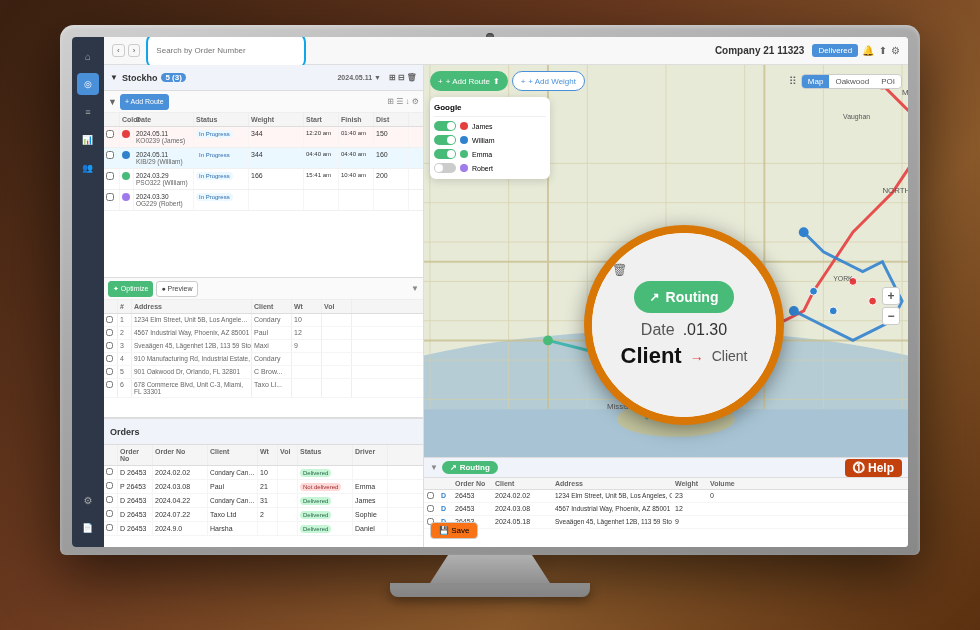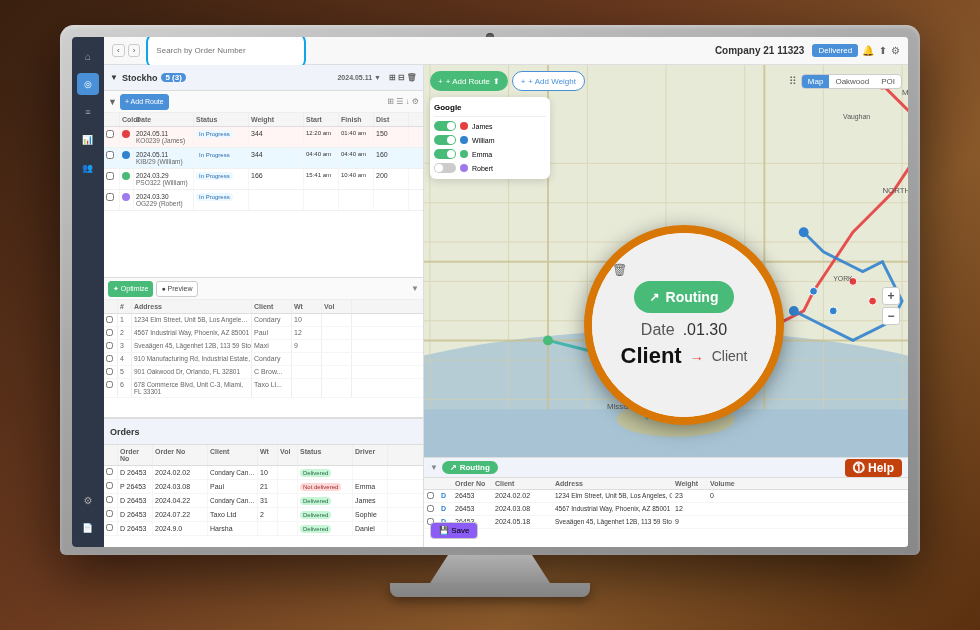--- a/index.html
+++ b/index.html
@@ -456,21 +456,21 @@
     .driver-toggle.off::after { left: 1px; }
 
     
     .save-btn-area {
       position: absolute;
       bottom: 8px;
       left: 6px;
       z-index: 10;
     }
     .save-btn {
-      background: #8b5cf6;
+      background: #f97316;
       border: 1px solid #ccc;
       border-radius: 4px;
       font-size: 8px;
       padding: 3px 8px;
       cursor: pointer;
       display: flex;
       align-items: center;
       gap: 3px;
     }
 

